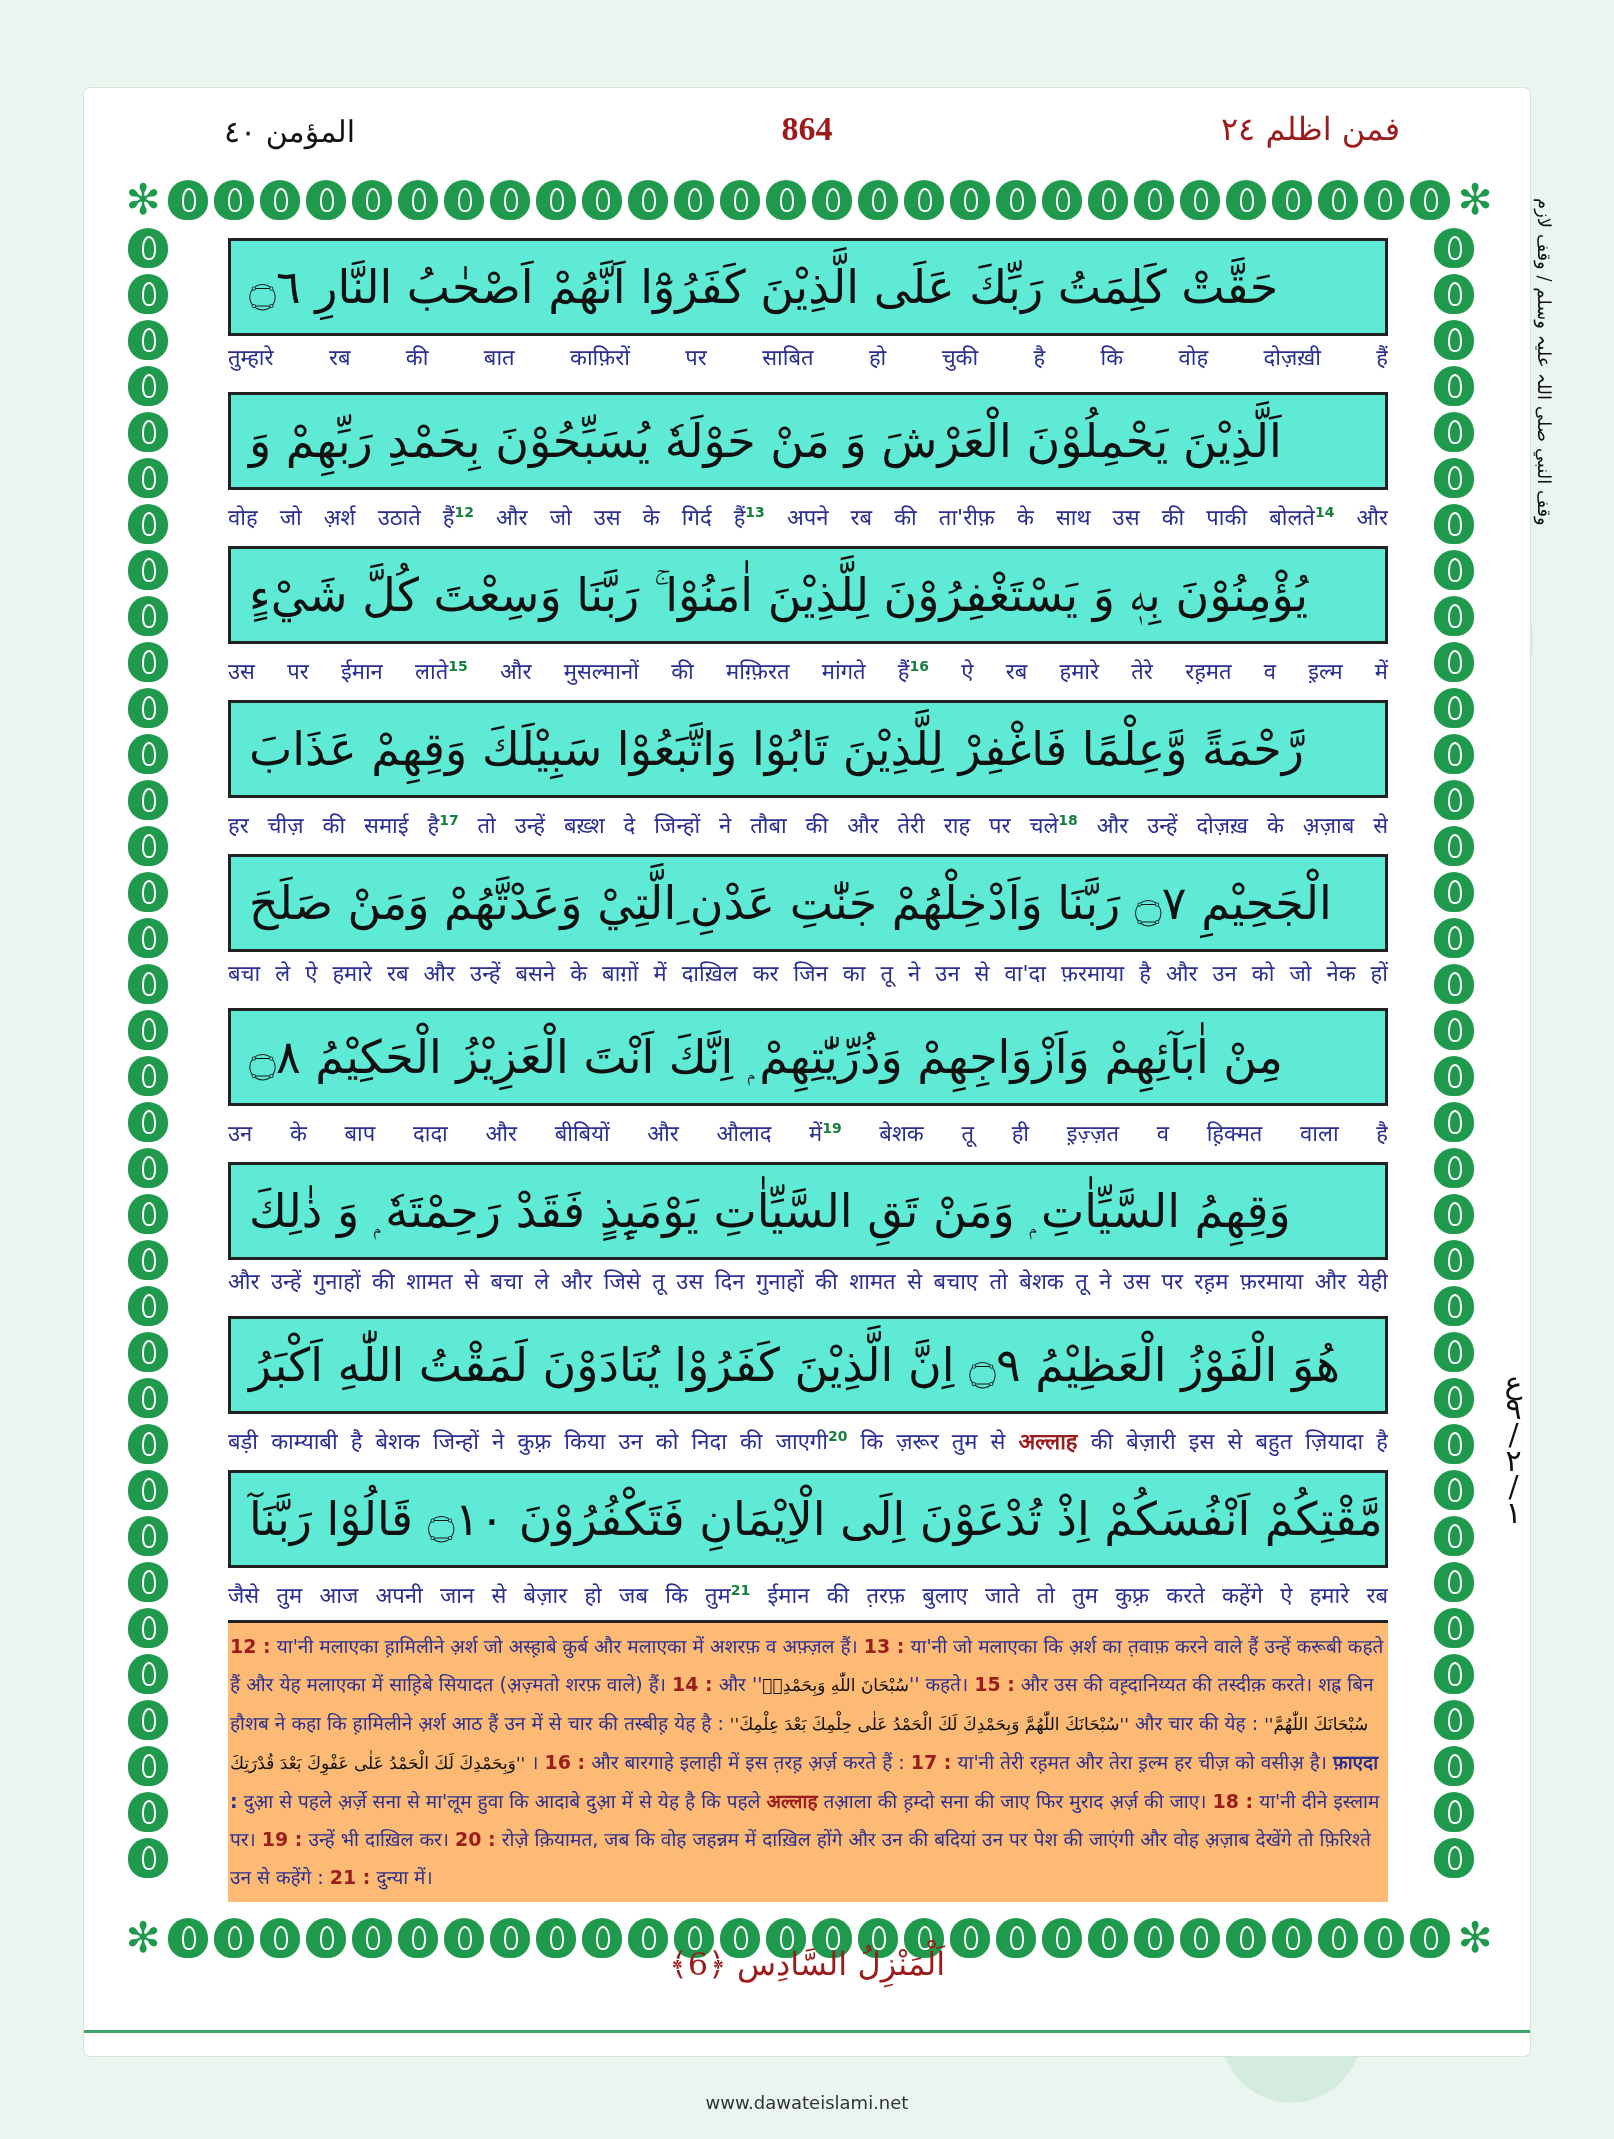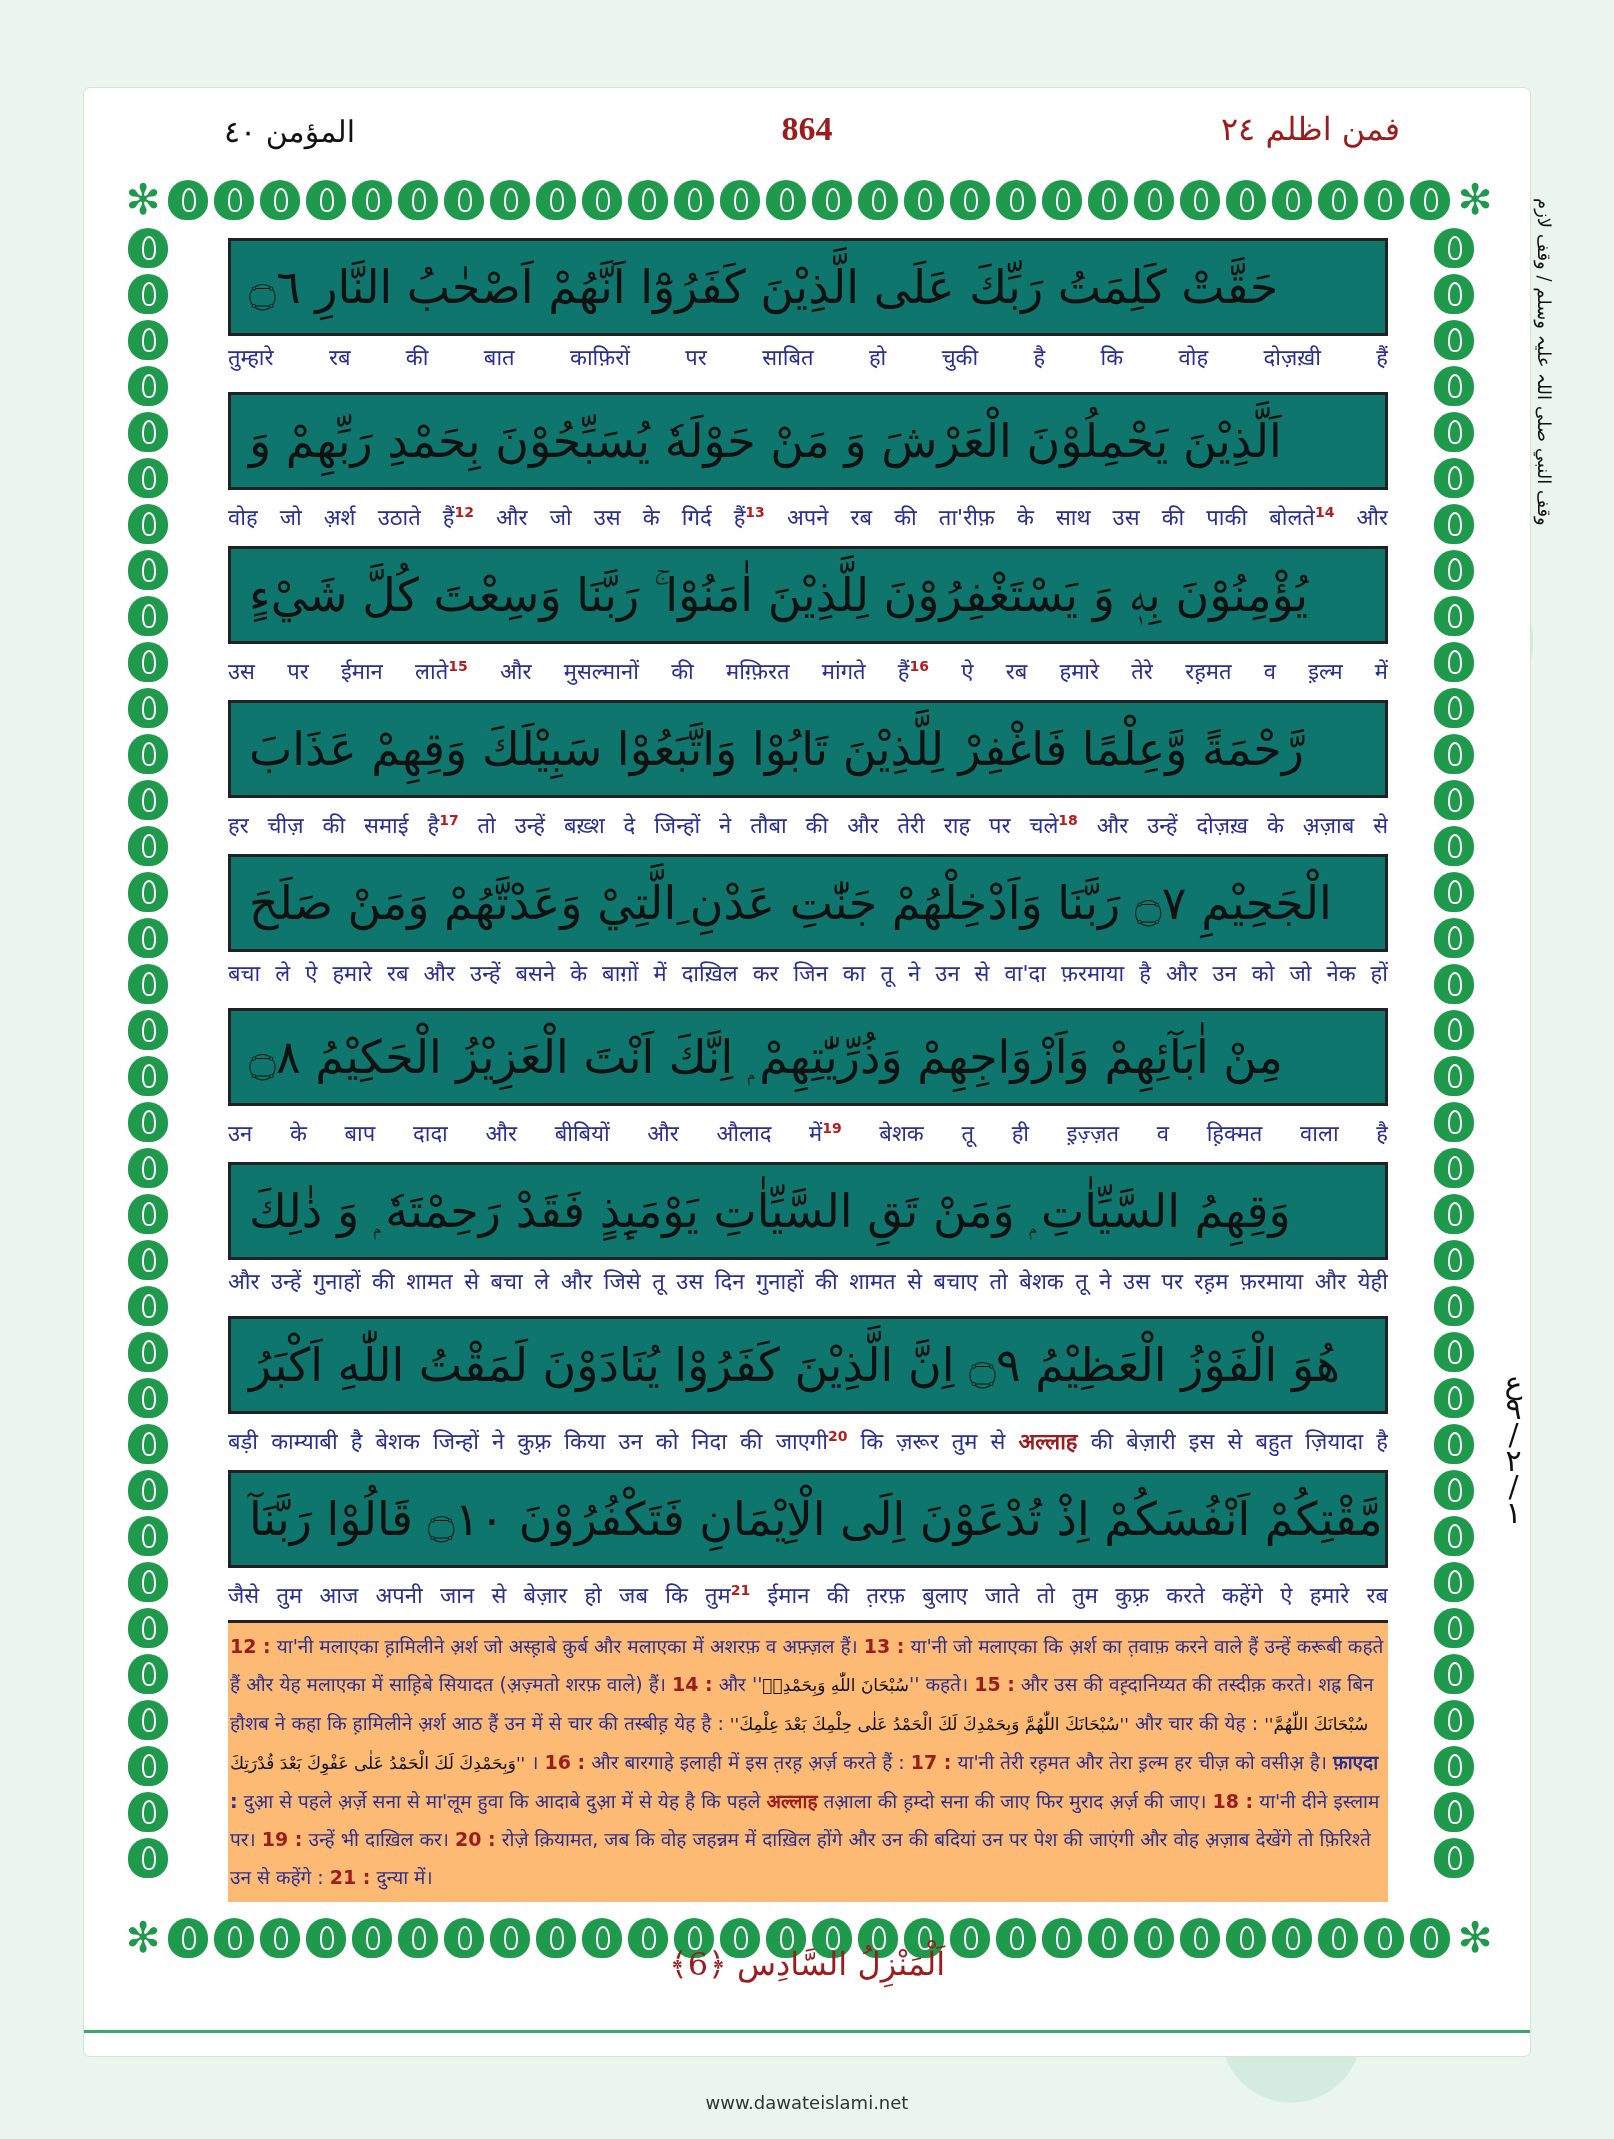--- a/index.html
+++ b/index.html
@@ -33,32 +33,32 @@
     content:""; position:absolute; left:14px; top:8px; width:10px; height:20px;
     border:2px solid #fff; border-radius:50% 50% 40% 40%;
   }
   .orn-col { display:flex; flex-direction:column; gap:6px; align-items:center; }
   .corner { width:48px; height:48px; color:#1f9a4c; font-size:42px; line-height:48px; text-align:center; }
 
   .content {
     position:absolute; left:144px; top:150px; width:1160px;
   }
   .verse-box {
-    border:3px solid #222; background:#0f766e; height:92px; margin-bottom:0;
+    border:3px solid #222; background:#5eead4; height:92px; margin-bottom:0;
     display:flex; align-items:center; justify-content:flex-end; padding:0 18px;
     font-family:"DejaVu Serif", serif; font-size:46px; color:#111; direction:rtl;
     white-space:nowrap; overflow:hidden;
   }
   .trans-line {
     height:44px; line-height:44px; color:#2b2f8f;
     font-family:"DejaVu Sans", sans-serif; font-size:22px;
     text-align:justify; text-align-last:justify; white-space:nowrap; overflow:hidden;
     margin-bottom:12px;
   }
-  .sup { color:#b91c1c; font-weight:bold; font-size:14px; vertical-align:super; }
+  .sup { color:#15803d; font-weight:bold; font-size:14px; vertical-align:super; }
   .allah { color:#9b1c1c; font-weight:bold; }
   .notes {
     margin-top:0px; border-top:3px solid #222; background:#fdba74;
     padding:4px 2px 6px 2px;
     color:#2b2f8f; font-size:19px; line-height:38px;
   }
   .notes .num { color:#9b1c1c; font-weight:bold; }
   .notes .ar { color:#111; font-family:"DejaVu Serif", serif; font-size:17px; }
   .side-left { position:absolute; right:-95px; top:60px; writing-mode:vertical-rl; font-family:"DejaVu Serif", serif; font-size:18px; color:#111; }
   .ruku { position:absolute; left:1413px; top:1282px; font-family:"DejaVu Serif", serif; font-size:30px; color:#111; text-align:center; line-height:26px; }

